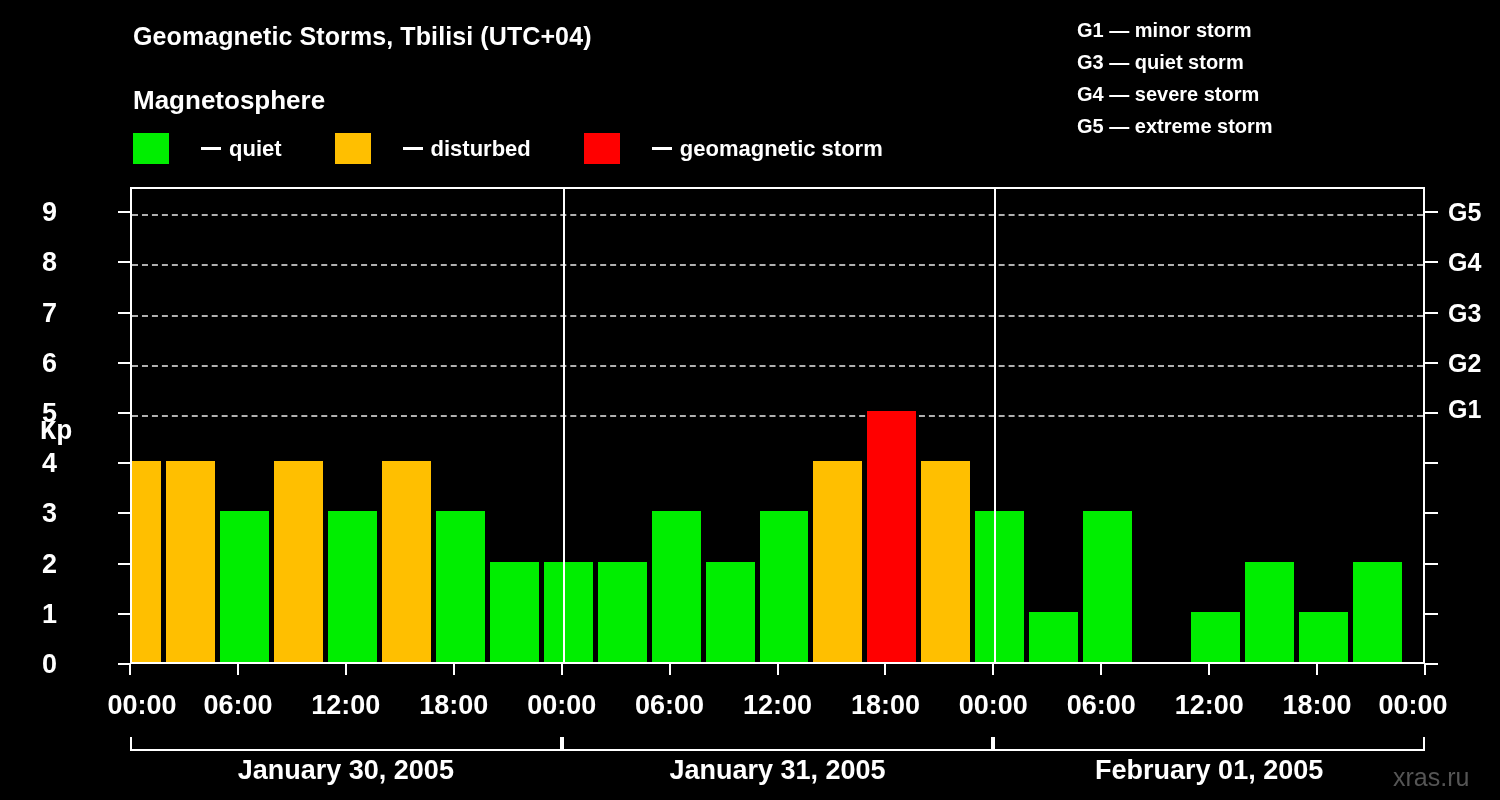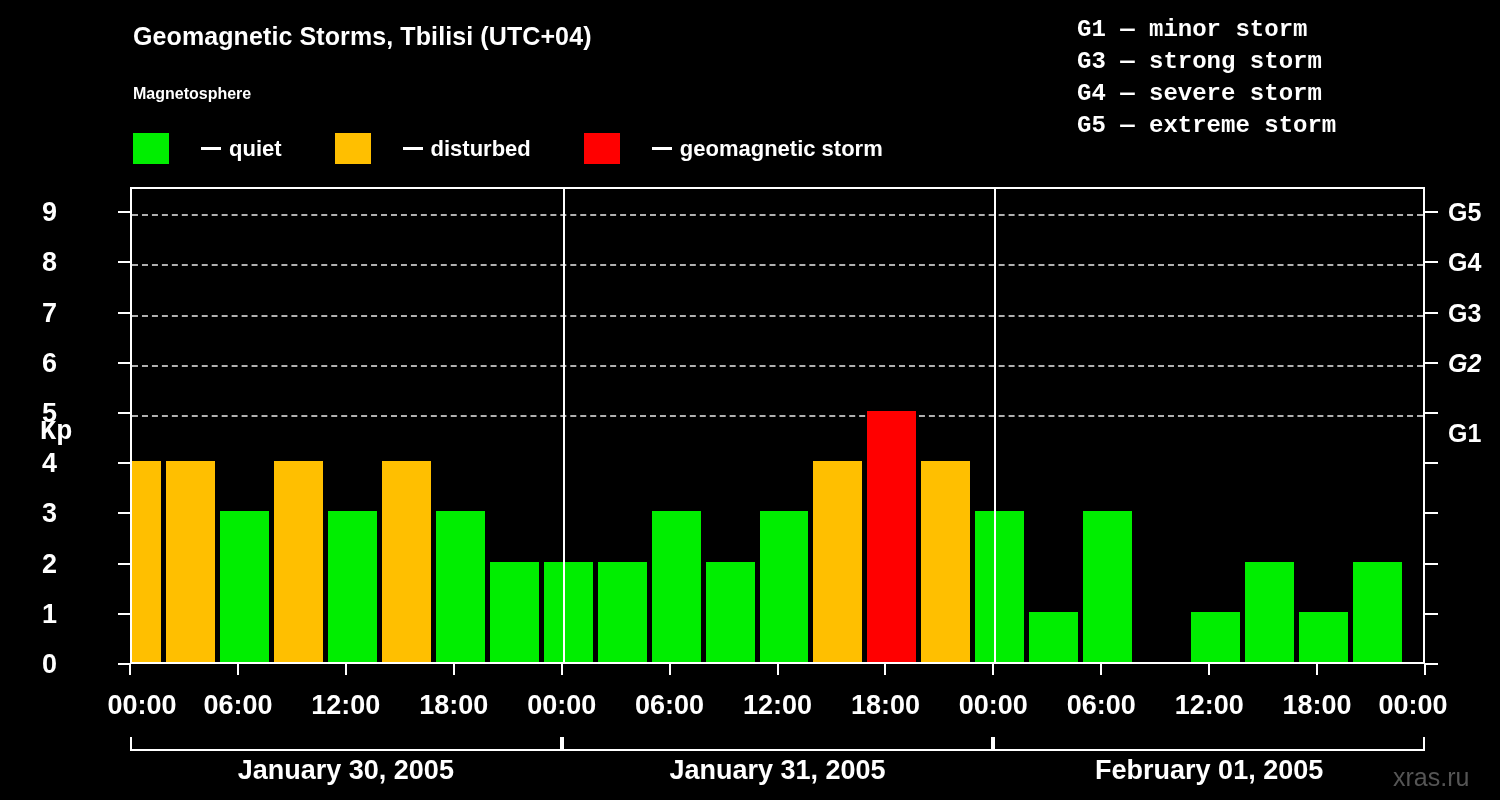--- a/index.html
+++ b/index.html
@@ -23,21 +23,21 @@
     top: 22px;
     font-size: 25px;
     font-weight: bold;
     letter-spacing: 0.1px;
     white-space: nowrap;
   }
   #subtitle {
     position: absolute;
     left: 133px;
     top: 85px;
-    font-size: 16px;
+    font-size: 26px;
     font-weight: bold;
     white-space: nowrap;
   }
 
   
   #color-legend {
     position: absolute;
     left: 133px;
     top: 133px;
     display: flex;
@@ -65,25 +65,24 @@
     font-weight: bold;
   }
   #legend-gap-1 { width: 53px; }
   #legend-gap-2 { width: 53px; }
 
   
   #g-legend {
     position: absolute;
     left: 1077px;
     top: 14px;
-    font-size: 24px;
+    font-size: 20px;
     font-weight: bold;
     line-height: 32px;
     white-space: nowrap;
-    font-family: Liberation Mono, monospace;
   }
   .g-row { display: block; }
 
   
   #plot-area {
     position: absolute;
     left: 130px;
     top: 187px;
     width: 1295px;
     height: 477px;
@@ -228,21 +227,21 @@
     <span id="legend-gap-2" style="display: inline-block; width: 53px;"></span>
     <div class="legend-entry">
       <span class="legend-swatch" style="background: rgb(255, 0, 0);"></span>
       <span class="legend-dash"></span>
       <span class="legend-text">geomagnetic storm</span>
     </div>
   </div>
 
 <div id="g-legend">
     <div class="g-row">G1 — minor storm</div>
-    <div class="g-row">G3 — strong storm</div>
+    <div class="g-row">G3 — quiet storm</div>
     <div class="g-row">G4 — severe storm</div>
     <div class="g-row">G5 — extreme storm</div>
   </div>
 
 <div id="plot-area">
   <div id="grid-layer">
       <div class="gridline" style="top: 225.947px;"></div>
       <div class="gridline" style="top: 175.737px;"></div>
       <div class="gridline" style="top: 125.526px;"></div>
       <div class="gridline" style="top: 75.3158px;"></div>
@@ -307,22 +306,22 @@
 <div class="rtick-mark" style="top: 664px;"></div>
 <div class="rtick-mark" style="top: 613.789px;"></div>
 <div class="rtick-mark" style="top: 563.579px;"></div>
 <div class="rtick-mark" style="top: 513.368px;"></div>
 <div class="rtick-mark" style="top: 463.158px;"></div>
 <div class="rtick-mark" style="top: 412.947px;"></div>
 <div class="rtick-mark" style="top: 362.737px;"></div>
 <div class="rtick-mark" style="top: 312.526px;"></div>
 <div class="rtick-mark" style="top: 262.316px;"></div>
 <div class="rtick-mark" style="top: 212.105px;"></div>
-<div class="gtick-label" style="top: 433px;">G1</div>
-<div class="gtick-label" style="top: 362.737px; font-style: italic;">G2</div>
+<div class="gtick-label" style="top: 409px;">G1</div>
+<div class="gtick-label" style="top: 362.737px;">G2</div>
 <div class="gtick-label" style="top: 312.526px;">G3</div>
 <div class="gtick-label" style="top: 262.316px;">G4</div>
 <div class="gtick-label" style="top: 212.105px;">G5</div>
 <div class="xtick-mark" style="left: 129px;"></div>
 <div class="xtick-label" style="left: 142px;">00:00</div>
 <div class="xtick-mark" style="left: 236.917px;"></div>
 <div class="xtick-label" style="left: 237.917px;">06:00</div>
 <div class="xtick-mark" style="left: 344.833px;"></div>
 <div class="xtick-label" style="left: 345.833px;">12:00</div>
 <div class="xtick-mark" style="left: 452.75px;"></div>

